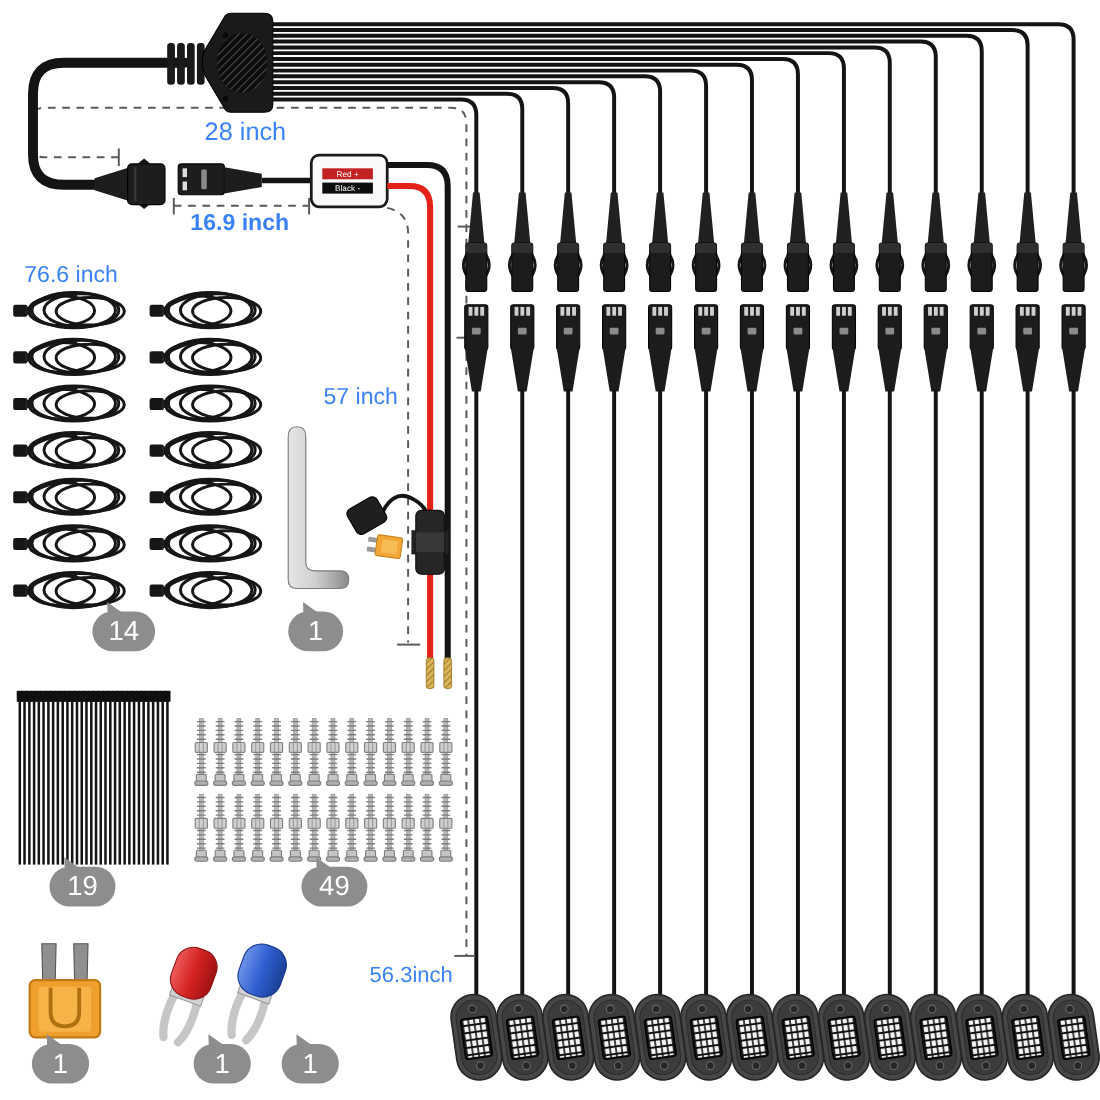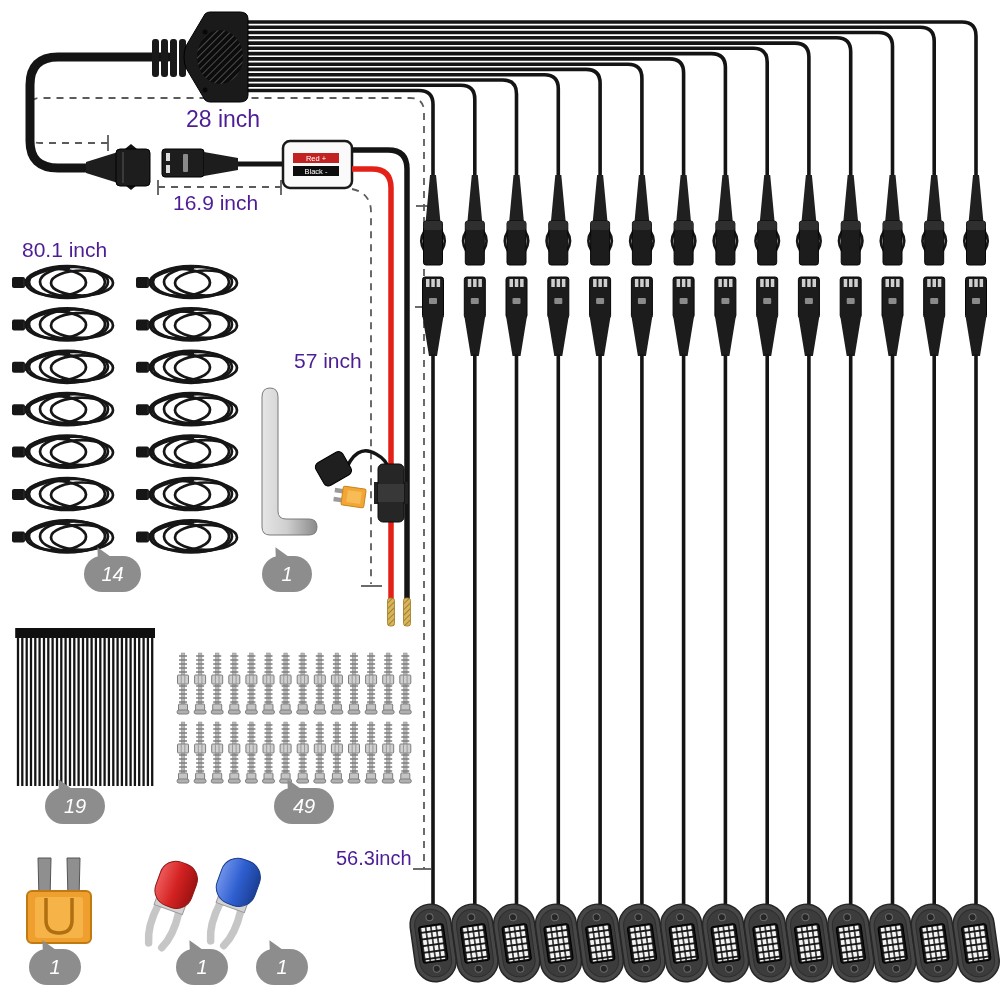--- a/index.html
+++ b/index.html
@@ -4,25 +4,25 @@
 <style>
   html,body{margin:0;padding:0;background:#fff;}
   #stage{position:relative;width:1000px;height:1000px;background:#fff;overflow:hidden;
          font-family:"Liberation Sans",sans-serif;}
   svg{position:absolute;left:0;top:0;}
   .fan{stroke:#141414;stroke-width:3.6;fill:none;}
   .thick{stroke:#141414;stroke-width:9;fill:none;stroke-linecap:round;}
   .dash{stroke:#5b5b5b;stroke-width:1.8;fill:none;stroke-dasharray:7 6;}
   .tick{stroke:#5b5b5b;stroke-width:1.8;}
   .coilstroke{stroke:#161616;stroke-width:2.7;fill:none;}
-  .label{position:absolute;color:#4c1d95;font-size:21px;white-space:nowrap;}
+  .label{position:absolute;color:#3b82f6;font-size:21px;white-space:nowrap;}
   .label-big{font-size:23px;}
-  .label-sm{font-size:20px;}
+  .label-sm{font-size:20px;margin-top:29px;}
   .badge{position:absolute;height:36px;background:#8d8d8d;color:#fff;border-radius:18px;
-         display:flex;align-items:center;justify-content:center;font-size:20px;font-style:italic;}
+         display:flex;align-items:center;justify-content:center;font-size:25px;}
   .badge::before{content:'';position:absolute;top:-10px;left:12px;width:0;height:0;
          border-left:3px solid transparent;border-right:12px solid transparent;
          border-bottom:14px solid #8d8d8d;transform:rotate(-14deg);}
 </style>
 </head>
 <body>
 
 <div id="stage">
   <svg id="diagram" width="1000" height="1000" viewBox="0 0 1000 1000">
     <defs>
@@ -349,22 +349,22 @@
         <use href="#screw" x="319.8" y="722"></use>
         <use href="#screw" x="336.9" y="722"></use>
         <use href="#screw" x="354" y="722"></use>
         <use href="#screw" x="371.1" y="722"></use>
         <use href="#screw" x="388.2" y="722"></use>
         <use href="#screw" x="405.3" y="722"></use>
       </g>
   </svg>
 
   <div class="label label-big" style="left:186px;top:106px;">28 inch</div>
-  <div class="label" style="left:173px;top:191px;">16.9 inch</div>
-  <div class="label" style="left:22px;top:238px;">80.1 inch</div>
+  <div class="label" style="left:173px;top:191px;font-weight:bold;">16.9 inch</div>
+  <div class="label" style="left:22px;top:238px;">76.6 inch</div>
   <div class="label" style="left:294px;top:349px;text-align:right;">57 inch</div>
   <div class="label label-sm" style="left:336px;top:847px;">56.3inch</div>
 
   <div class="badge" style="left:84px;top:556px;width:57px;">14</div>
   <div class="badge" style="left:262px;top:556px;width:50px;">1</div>
   <div class="badge" style="left:45px;top:788px;width:60px;">19</div>
   <div class="badge" style="left:274px;top:788px;width:60px;">49</div>
   <div class="badge" style="left:29px;top:949px;width:52px;">1</div>
   <div class="badge" style="left:176px;top:949px;width:52px;">1</div>
   <div class="badge" style="left:256px;top:949px;width:52px;">1</div>

